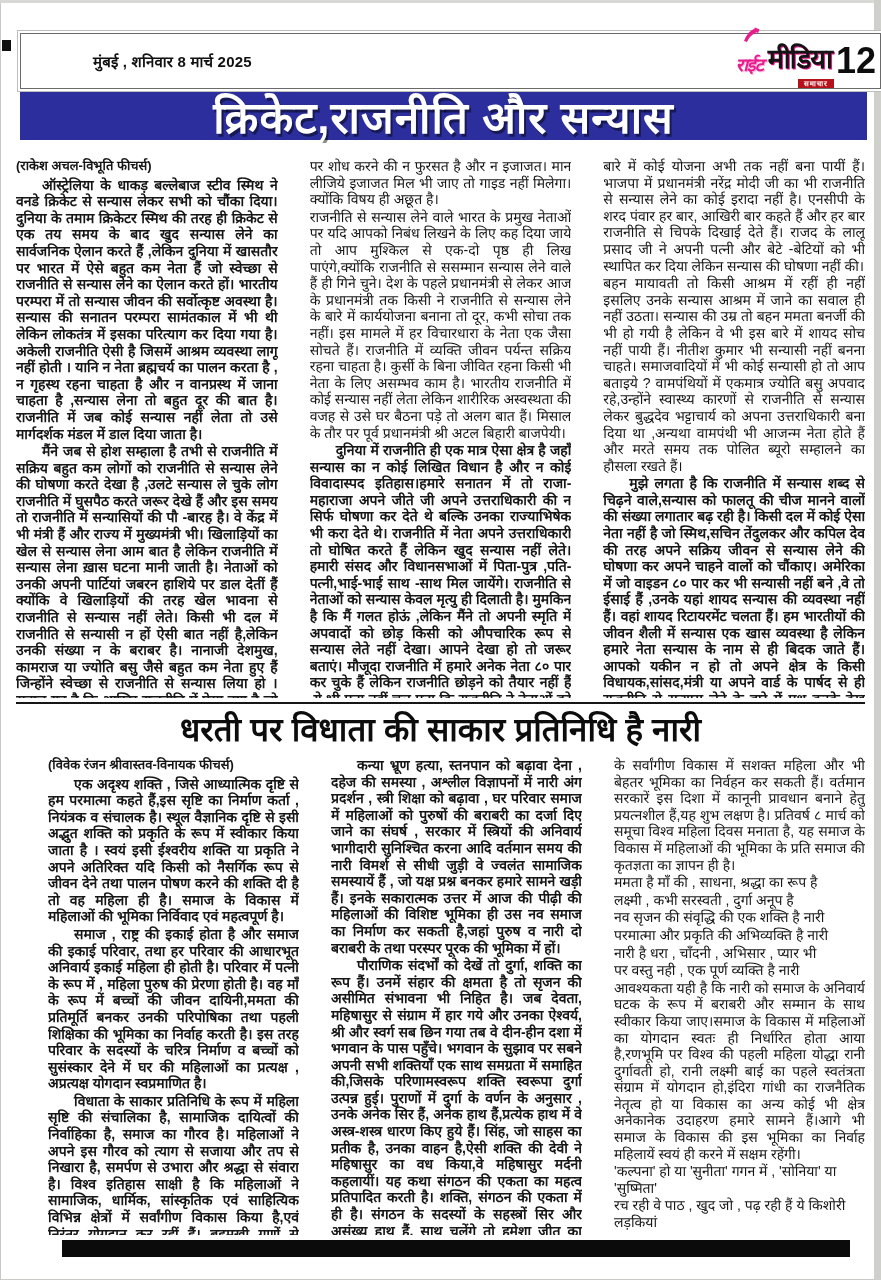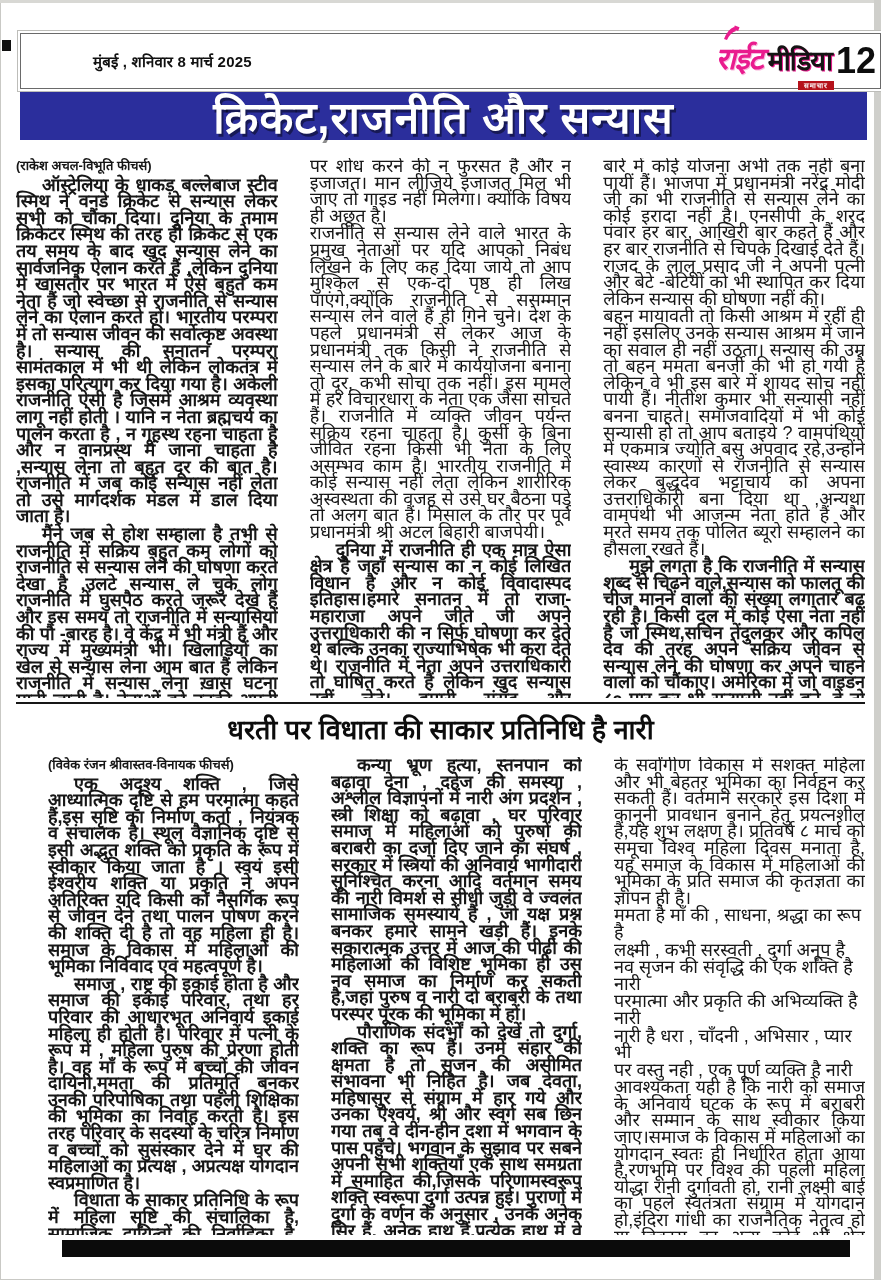--- a/index.html
+++ b/index.html
@@ -19,21 +19,21 @@
     position:absolute;left:20px;right:0;top:33px;height:54px;
     border:1px solid #6a6a6a;background:#fff;
     display:flex;align-items:center;justify-content:space-between;
     box-shadow:0 0 0 2px #fff,0 0 0 3px #bdbdb9;
   }
   .dateline{padding-left:72px;font-size:15px;font-weight:bold;letter-spacing:.2px;}
   .mast-right{display:flex;align-items:center;gap:4px;padding-right:4px;}
   .logo{position:relative;display:flex;align-items:flex-end;gap:5px;padding-bottom:8px;}
   .logo-brush{position:absolute;top:-12px;left:6px;}
   .logo-w1{
-    font-size:30px;font-weight:900;font-style:italic;color:#e91c8e;
+    font-size:18px;font-weight:900;font-style:italic;color:#e91c8e;
     text-shadow:1px 1px 0 #f9b9dd;letter-spacing:-1px;
   }
   .logo-w2{
     font-size:27px;font-weight:900;color:#141414;letter-spacing:-1px;
     text-shadow:1px 1px 0 #e91c8e;
   }
   .logo-badge{
     position:absolute;right:-2px;bottom:-4px;background:#b5121b;color:#fff;
     font-size:7px;line-height:9px;padding:0 6px;letter-spacing:1px;font-weight:bold;
   }
@@ -48,37 +48,37 @@
     margin:0;color:#ffffff;font-size:44px;font-weight:900;letter-spacing:1px;
     text-shadow:2px 3px 0 rgba(0,0,0,.45);
   }
 
   
   .cols{position:absolute;display:flex;gap:32px;}
   .cols-a1{left:16px;right:16px;top:158px;height:540px;}
   .cols-a2{left:16px;right:16px;top:757px;height:478px;margin-left:32px;}
   .col{flex:1 1 0;overflow:hidden;}
   .para{
-    margin:0 0 1px 0;font-size:18px;line-height:16.6px;text-align:justify;
+    margin:0 0 1px 0;font-size:14px;line-height:16.6px;text-align:justify;
     color:#161616;
   }
   .para.indent{text-indent:26px;font-weight:bold;}
   .para.byline{font-size:13px;font-weight:bold;text-align:left;margin-bottom:2px;}
   .para.poem{text-align:left;}
 
   .divider{position:absolute;left:16px;right:16px;border-top:2px solid #161616;}
   .divider-a1{top:702px;}
 
   
   .headline2{
     position:absolute;left:16px;right:16px;top:704px;height:48px;
     display:flex;align-items:center;justify-content:center;
   }
   .headline2 h2{
-    margin:0;font-size:27px;font-weight:900;color:#0c0c0c;letter-spacing:0;
+    margin:0;font-size:33px;font-weight:900;color:#0c0c0c;letter-spacing:0;
   }
 
   .bottom-bar{position:absolute;left:62px;width:788px;top:1240px;height:17px;background:#0b0b0b;}
 </style>
 </head>
 <body>
 
 <div class="page">
   <div class="scan-edge-top"></div>
   <div class="scan-edge-right"></div>

